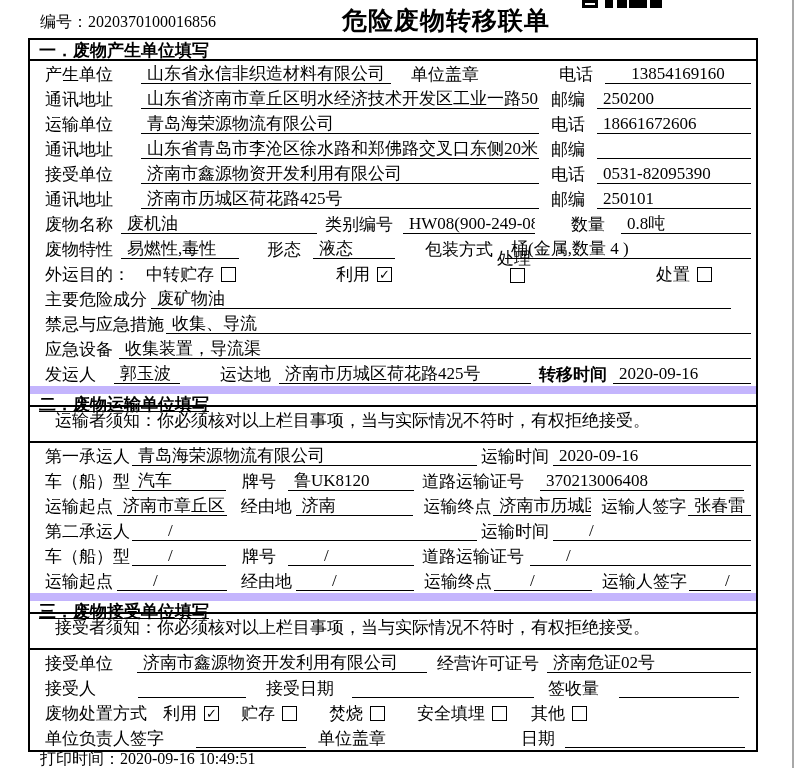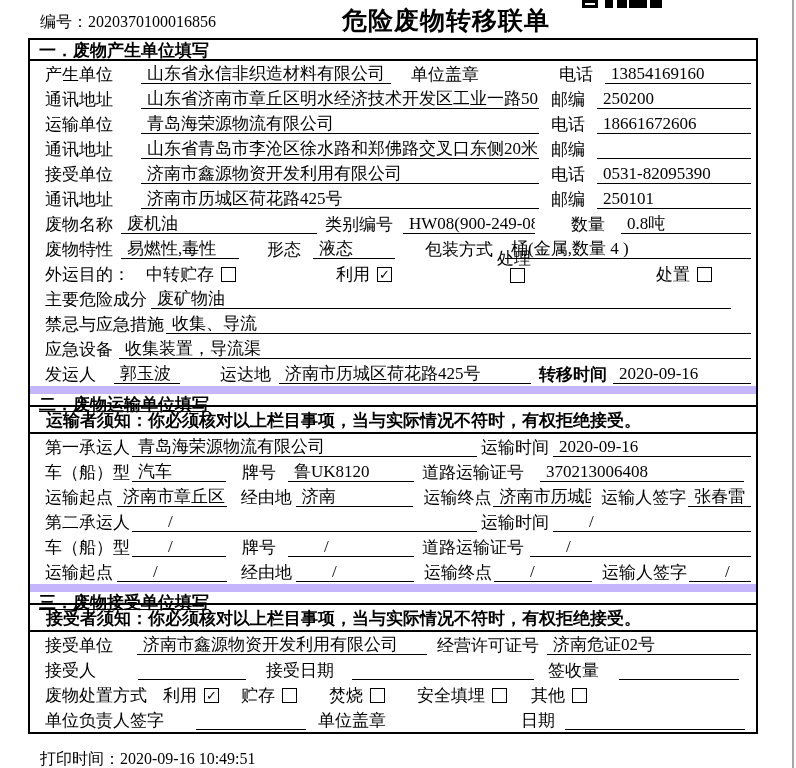--- a/index.html
+++ b/index.html
@@ -10,21 +10,21 @@
   .serial{position:absolute;left:40px;top:12px;font-size:16px;white-space:nowrap;}
   .title{position:absolute;left:446px;top:4px;transform:translateX(-50%);
          font-family:"Liberation Sans","DejaVu Sans",sans-serif;font-weight:bold;font-size:25px;
          letter-spacing:1px;white-space:nowrap;}
   .qr{position:absolute;left:582px;top:0;height:8px;display:flex;align-items:flex-start;}
   .qr b{display:block;height:8px;background:#000;}
   .formbox{position:absolute;left:28px;top:38px;width:730px;border:2px solid #000;background:#fff;}
   .t{font-family:"Liberation Sans","DejaVu Sans",sans-serif;font-weight:bold;font-size:17px;
      height:21px;line-height:21px;padding-left:9px;border-bottom:2px solid #000;}
   .t.mid{border-top:8px solid #c4b5fd;text-decoration:underline;}
-  .note{height:27px;line-height:27px;padding-left:16px;border-bottom:2px solid #000;white-space:nowrap;font-weight:bold;}
+  .note{height:36px;line-height:27px;padding-left:25px;border-bottom:2px solid #000;white-space:nowrap;}
   .r{display:flex;align-items:flex-end;height:25px;padding:0 5px 2px 15px;}
   .l{white-space:nowrap;line-height:19px;}
   .u{border-bottom:1px solid #000;height:20px;line-height:19px;padding:0 6px;
      white-space:nowrap;overflow:hidden;}
   .g{flex:1 1 auto;}
   .sl{padding-left:36px;}
   .o{display:inline-flex;align-items:center;line-height:19px;}
   .cb{width:15px;height:15px;border:1px solid #000;margin-left:7px;margin-bottom:1px;
       text-align:center;line-height:13px;font-size:13px;flex:none;}
   .cb i{font-style:normal;font-family:"DejaVu Sans",sans-serif;}
@@ -51,21 +51,21 @@
 
   <div class="formbox">
 
     <div class="t">一．废物产生单位填写</div>
 
     <div class="r">
       <span class="l">产生单位</span>
       <span class="u" style="margin-left:28px;width:250px;">山东省永信非织造材料有限公司</span>
       <span class="l" style="margin-left:20px;">单位盖章</span>
       <span class="l" style="margin-left:80px;">电话</span>
-      <span class="u g" style="margin-left:12px;">13854169160</span>
+      <span class="u g" style="margin-left:12px;text-align:center;">13854169160</span>
     </div>
 
     <div class="r">
       <span class="l">通讯地址</span>
       <span class="u" style="margin-left:28px;width:398px;">山东省济南市章丘区明水经济技术开发区工业一路501号</span>
       <span class="l" style="margin-left:12px;">邮编</span>
       <span class="u g" style="margin-left:12px;">250200</span>
     </div>
 
     <div class="r">

